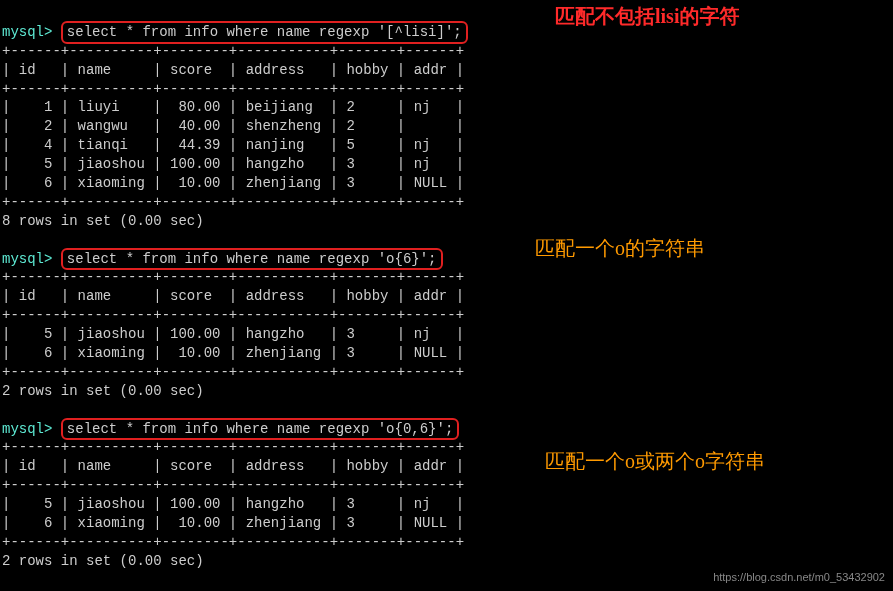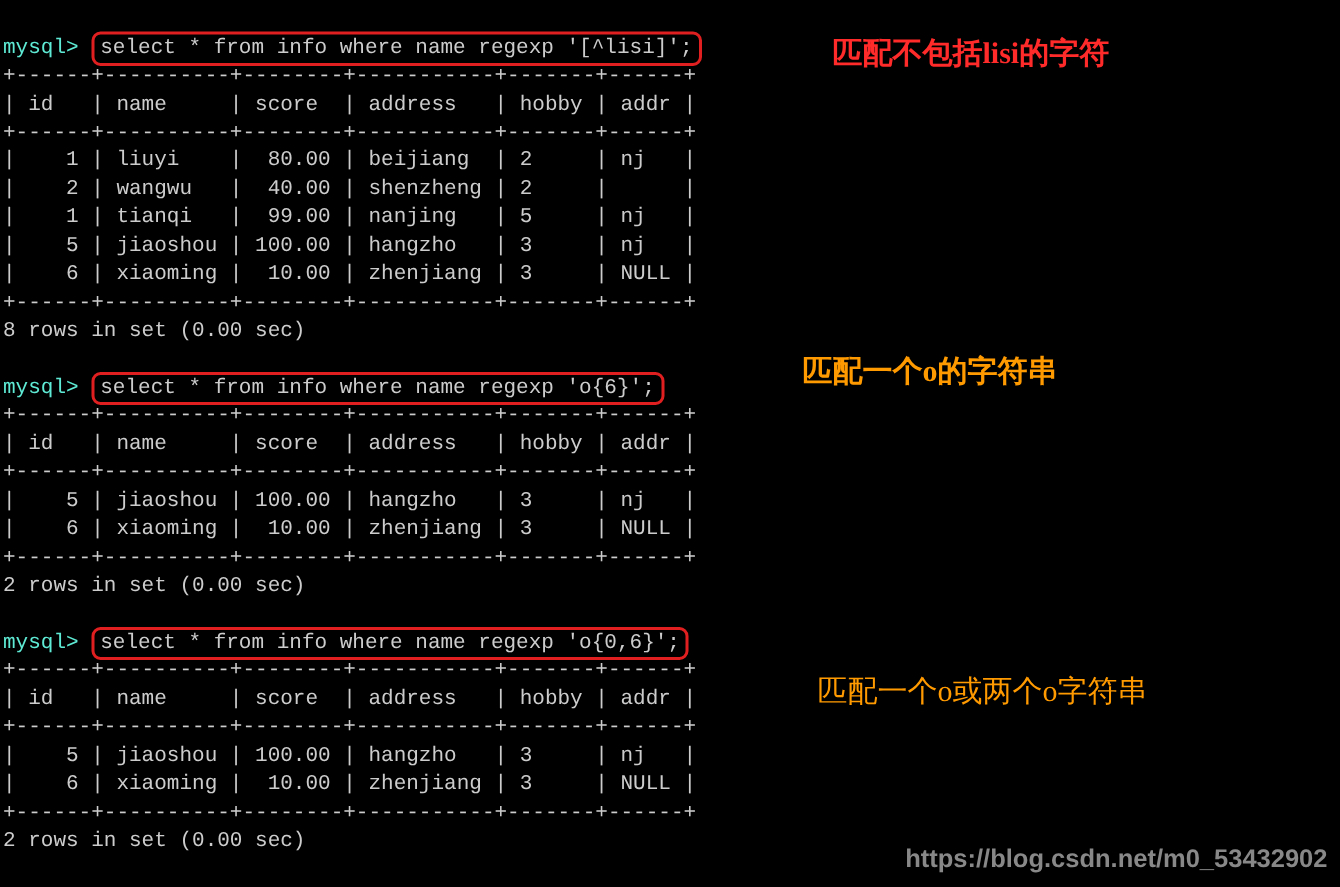--- a/index.html
+++ b/index.html
@@ -34,35 +34,34 @@
     white-space: nowrap;
   }
   .annot.red { color: #ff2a2a; font-weight: bold; }
   .annot.orange { color: #ff9a00; }
   .watermark {
     position: absolute;
     right: 8px;
     bottom: 6px;
     color: #888;
     font-family: Arial, sans-serif;
-    font-size: 17px;
-    font-weight: bold;
+    font-size: 11px;
   }
 </style>
 </head>
 <body>
 
 <div class="terminal">
 <span class="prompt">mysql&gt;</span> <span class="boxed">select * from info where name regexp '[^lisi]';</span>
 <span>+------+----------+--------+-----------+-------+------+</span>
 <span>| id   | name     | score  | address   | hobby | addr |</span>
 <span>+------+----------+--------+-----------+-------+------+</span>
 <span>|    1 | liuyi    |  80.00 | beijiang  | 2     | nj   |</span>
 <span>|    2 | wangwu   |  40.00 | shenzheng | 2     |      |</span>
-<span>|    1 | tianqi   |  99.00 | nanjing   | 5     | nj   |</span>
+<span>|    4 | tianqi   |  44.39 | nanjing   | 5     | nj   |</span>
 <span>|    5 | jiaoshou | 100.00 | hangzho   | 3     | nj   |</span>
 <span>|    6 | xiaoming |  10.00 | zhenjiang | 3     | NULL |</span>
 <span>+------+----------+--------+-----------+-------+------+</span>
 <span>8 rows in set (0.00 sec)</span>
 
 <span class="prompt">mysql&gt;</span> <span class="boxed">select * from info where name regexp 'o{6}';</span>
 <span>+------+----------+--------+-----------+-------+------+</span>
 <span>| id   | name     | score  | address   | hobby | addr |</span>
 <span>+------+----------+--------+-----------+-------+------+</span>
 <span>|    5 | jiaoshou | 100.00 | hangzho   | 3     | nj   |</span>
@@ -74,17 +73,17 @@
 <span>+------+----------+--------+-----------+-------+------+</span>
 <span>| id   | name     | score  | address   | hobby | addr |</span>
 <span>+------+----------+--------+-----------+-------+------+</span>
 <span>|    5 | jiaoshou | 100.00 | hangzho   | 3     | nj   |</span>
 <span>|    6 | xiaoming |  10.00 | zhenjiang | 3     | NULL |</span>
 <span>+------+----------+--------+-----------+-------+------+</span>
 <span>2 rows in set (0.00 sec)</span>
 
 <span class="prompt">mysql&gt;</span> </div>
 
-<div class="annot red" style="top:3px; left:555px;margin-top:20px;">匹配不包括lisi的字符</div>
-<div class="annot orange" style="top:235px; left:535px;font-weight:bold;">匹配一个o的字符串</div>
+<div class="annot red" style="top:3px; left:555px;">匹配不包括lisi的字符</div>
+<div class="annot orange" style="top:235px; left:535px;">匹配一个o的字符串</div>
 <div class="annot orange" style="top:408px; left:545px;margin-top:40px;">匹配一个o或两个o字符串</div>
 
 <div class="watermark">https://blog.csdn.net/m0_53432902</div>
 
 </body></html>

